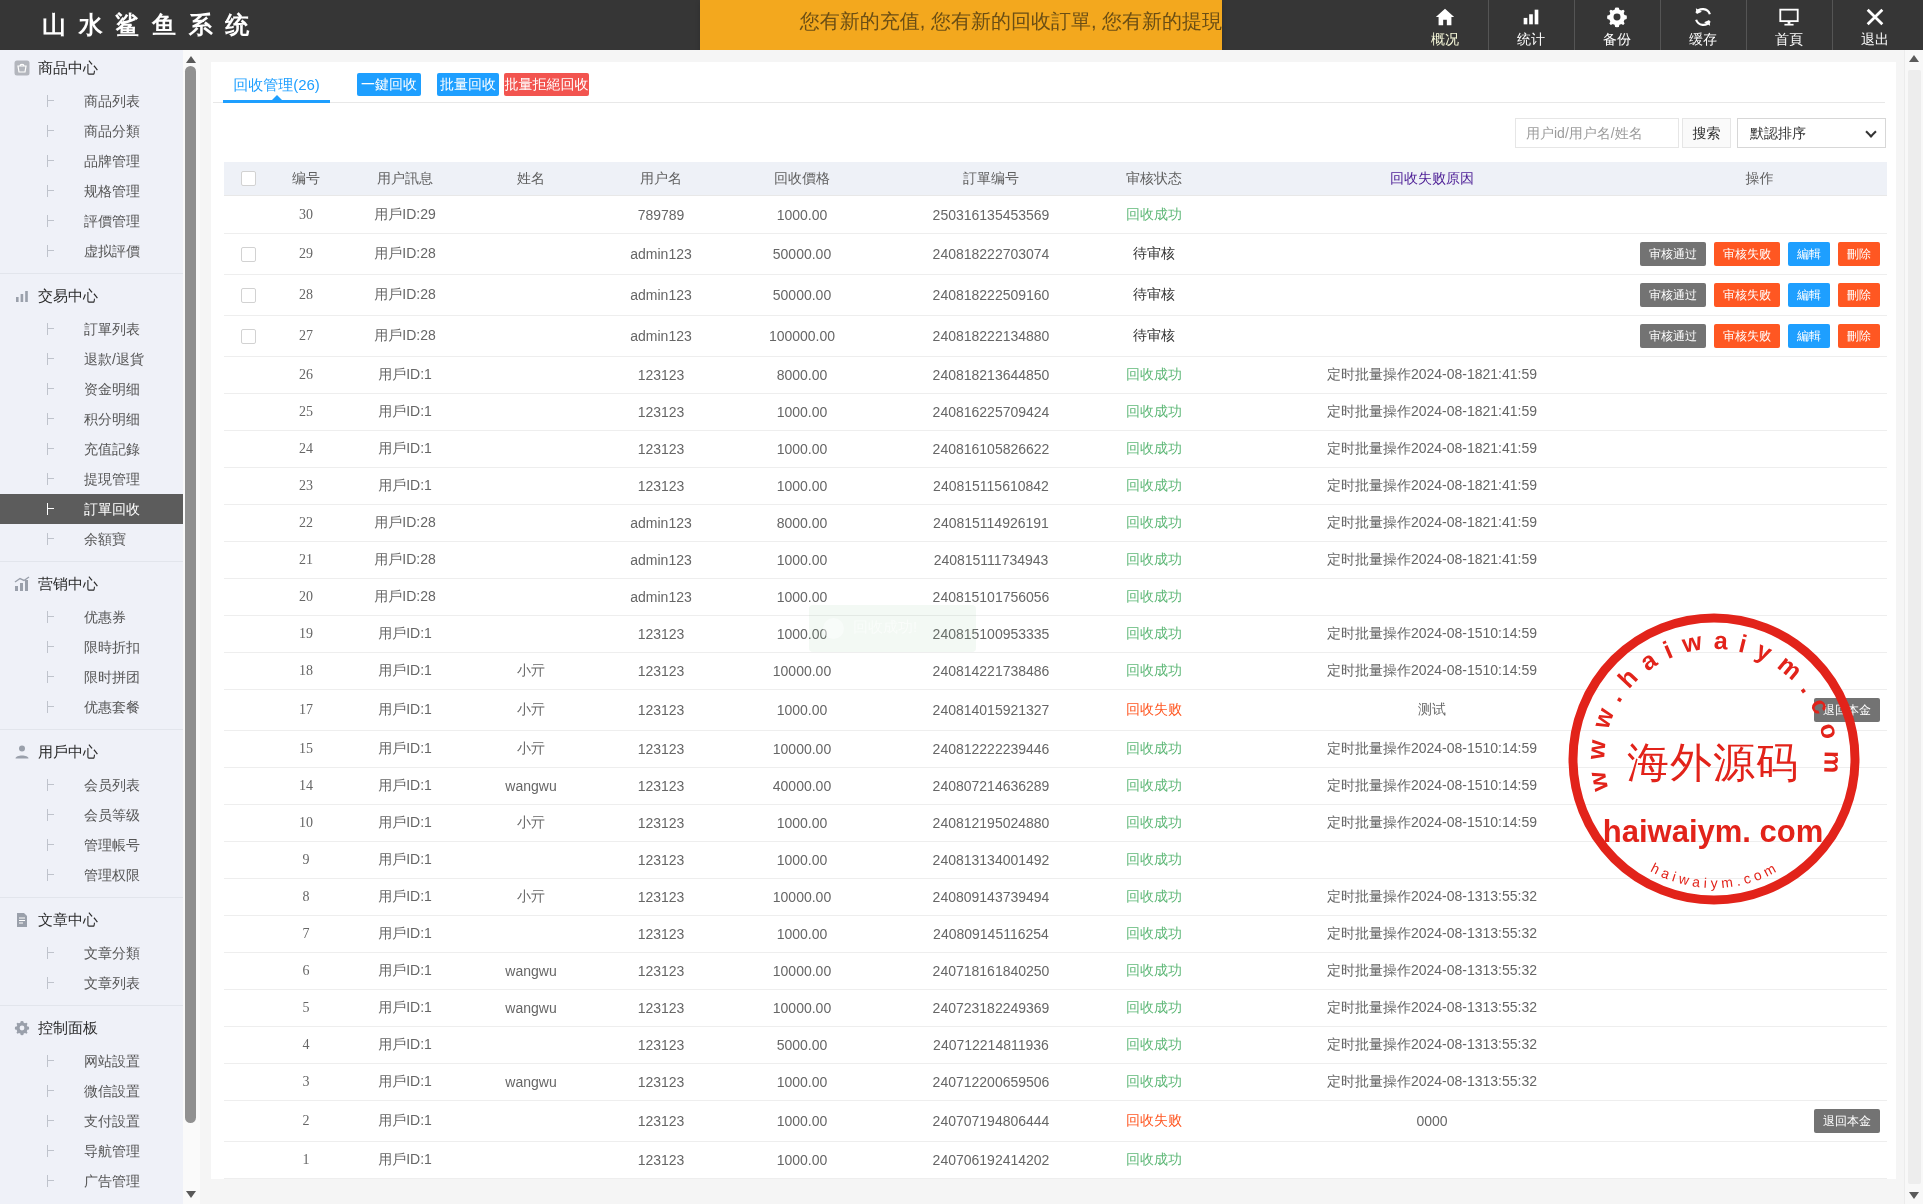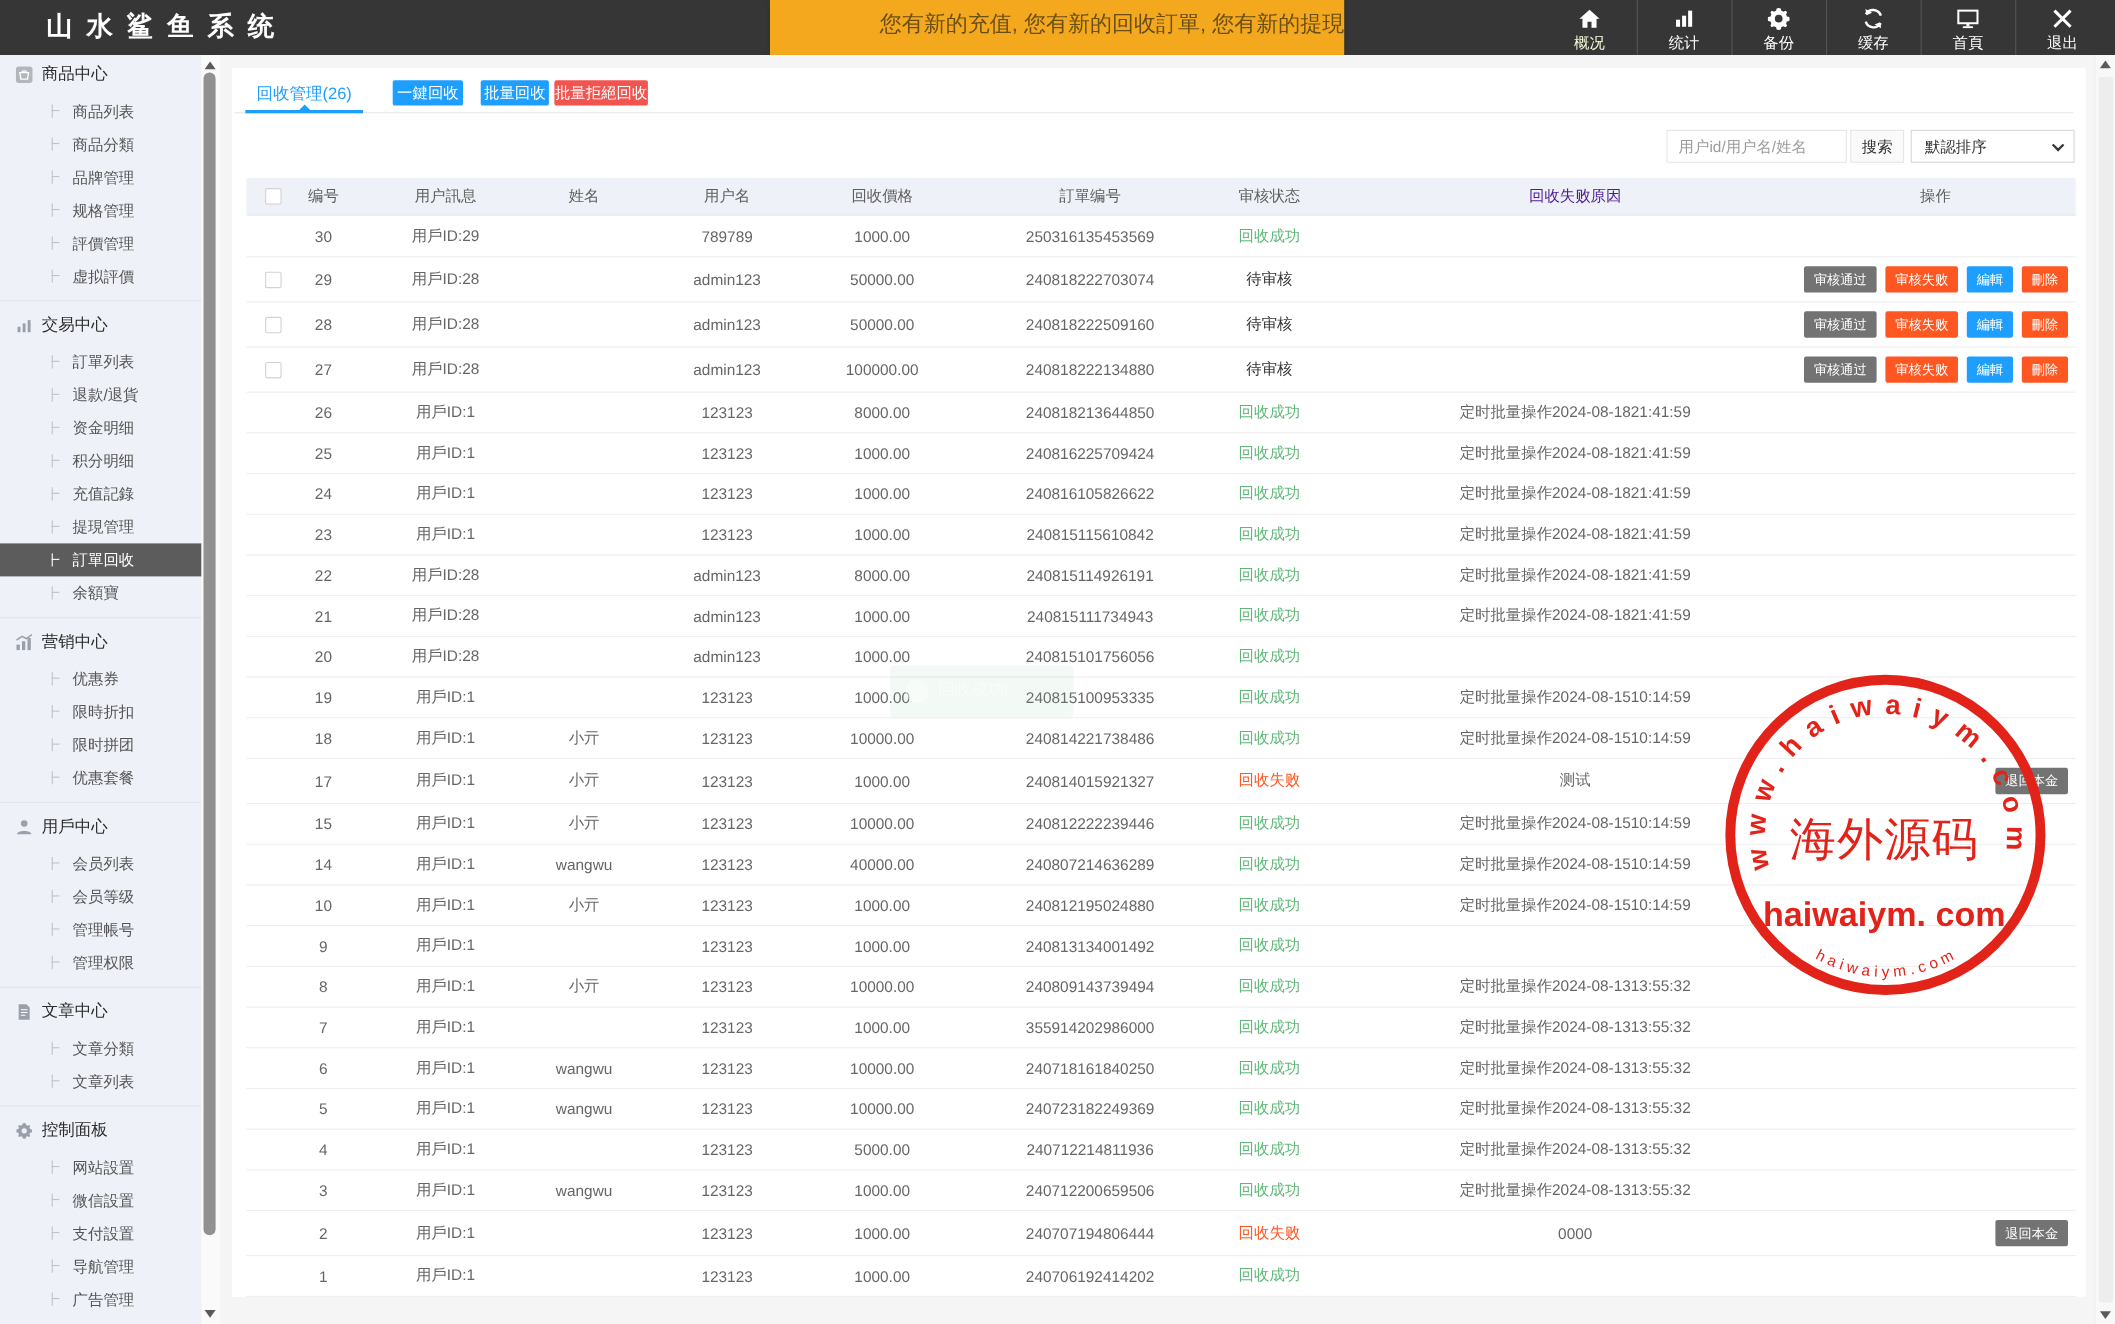--- a/index.html
+++ b/index.html
@@ -15,21 +15,21 @@
 .titem { position:absolute; top:0; width:86px; height:50px; text-align:center; }
 .titem svg { position:absolute; top:6px; left:50%; transform:translateX(-50%); }
 .titem .lbl { position:absolute; top:31px; width:100%; text-align:center; color:#fff; font-size:14px; }
 .tsep { position:absolute; top:0; width:1px; height:50px; background:#555; }
 
 
 #sidebar { position:absolute; left:0; top:50px; width:200px; height:1154px; background:#eff1f8; border-right:1px solid #e2e2e2; }
 .sb-sec { position:relative; border-bottom:1px solid #e2e5ec; padding:0; }
 .sb-head { position:relative; height:30px; line-height:30px; padding-left:38px; color:#2b2b2b; font-size:15px; }
 .sb-head svg { position:absolute; left:14px; top:7px; }
-.sb-item { position:relative; height:30px; line-height:30px; padding-left:66px; color:#555; font-size:14px; }
+.sb-item { position:relative; height:30px; line-height:30px; padding-left:84px; color:#555; font-size:14px; }
 .sb-item .tee { position:absolute; left:47px; top:9px; width:8px; height:12px; }
 .sb-item .tee:before { content:""; position:absolute; left:0; top:0; width:1px; height:12px; background:#bfc3cc; }
 .sb-item .tee:after { content:""; position:absolute; left:0; top:5px; width:7px; height:1px; background:#bfc3cc; }
 .sb-item.sel { background:#5c5c5c; color:#fff; width:184px; }
 .sb-item.sel .tee:before,.sb-item.sel .tee:after { background:#fff; }
 
 
 #sb-scroll { position:absolute; left:183px; top:50px; width:17px; height:1154px; background:#fafafa; }
 #sb-thumb { position:absolute; left:2px; top:16px; width:11px; height:1057px; background:#919191; border-radius:6px; }
 .arr-up { width:0; height:0; border-left:5px solid transparent; border-right:5px solid transparent; border-bottom:7px solid #5a5a5a; position:absolute; left:3px; }
@@ -51,21 +51,21 @@
 #searchbox { position:absolute; left:1315px; top:68px; width:164px; height:30px; border:1px solid #e6e6e6; background:#fff; line-height:28px; padding-left:10px; color:#9c9c9c; font-size:14px; }
 #searchbtn { position:absolute; left:1482px; top:68px; width:49px; height:30px; border:1px solid #e6e6e6; background:#fafafa; line-height:28px; text-align:center; color:#333; font-size:14px; }
 #sortsel { position:absolute; left:1537px; top:68px; width:149px; height:30px; border:1px solid #d7d7d7; background:#fff; line-height:28px; padding-left:12px; color:#333; font-size:14px; }
 #sortsel .chev { position:absolute; right:10px; top:9px; width:8px; height:8px; border-right:2px solid #333; border-bottom:2px solid #333; transform:rotate(45deg); }
 
 
 #tbl { position:absolute; left:24px; top:112px; width:1663px; }
 .trow { position:absolute; left:0; width:1663px; border-bottom:1px solid #eeeeee; }
 .thead { background:#eef1f7; border-bottom:1px solid #e8e8e8; color:#5f5f5f; }
 .cell { position:absolute; top:0; height:100%; display:flex; align-items:center; justify-content:center; font-size:14px; color:#666; }
-.c1 { left:0; width:48px; } .c2 { left:36px; width:68px; } .c3 { left:116px; width:130px; }
+.c1 { left:0; width:48px; } .c2 { left:48px; width:68px;font-family:Liberation Serif, serif; } .c3 { left:116px; width:130px; }
 .c4 { left:246px; width:122px; } .c5 { left:368px; width:138px; } .c6 { left:506px; width:144px; }
 .c7 { left:650px; width:234px; } .c8 { left:868px; width:124px; } .c9 { left:1008px; width:400px; }
 .c10 { left:1408px; width:255px; justify-content:flex-end; padding-right:7px; }
 .ckb { width:15px; height:15px; border:1px solid #d2d2d2; border-radius:2px; background:#fff; }
 .st-ok { color:#5fb878; } .st-wait { color:#333; } .st-fail { color:#ff5722; }
 .abtn { display:inline-block; height:24px; line-height:24px; padding:0 9px; margin-left:8px; border-radius:2px; color:#fff; font-size:12px; white-space:nowrap; }
 .g { background:#737373; } .o { background:#ff5722; } .b { background:#1e9fff; }
 
 
 #ftoast { position:absolute; left:609px; top:555px; width:167px; height:47px; background:rgba(133,200,150,0.10); border-radius:4px; }
@@ -542,21 +542,21 @@
           <div class="cell c9">定时批量操作2024-08-1313:55:32</div>
           <div class="cell c10"></div>
         </div>
         <div class="trow" style="top:754px;height:37px;">
           <div class="cell c1"></div>
           <div class="cell c2">7</div>
           <div class="cell c3">用戶ID:1</div>
           <div class="cell c4"></div>
           <div class="cell c5">123123</div>
           <div class="cell c6">1000.00</div>
-          <div class="cell c7">355914202986000</div>
+          <div class="cell c7">240809145116254</div>
           <div class="cell c8">
             <span class="st-ok">回收成功</span>
           </div>
           <div class="cell c9">定时批量操作2024-08-1313:55:32</div>
           <div class="cell c10"></div>
         </div>
         <div class="trow" style="top:791px;height:37px;">
           <div class="cell c1"></div>
           <div class="cell c2">6</div>
           <div class="cell c3">用戶ID:1</div>

